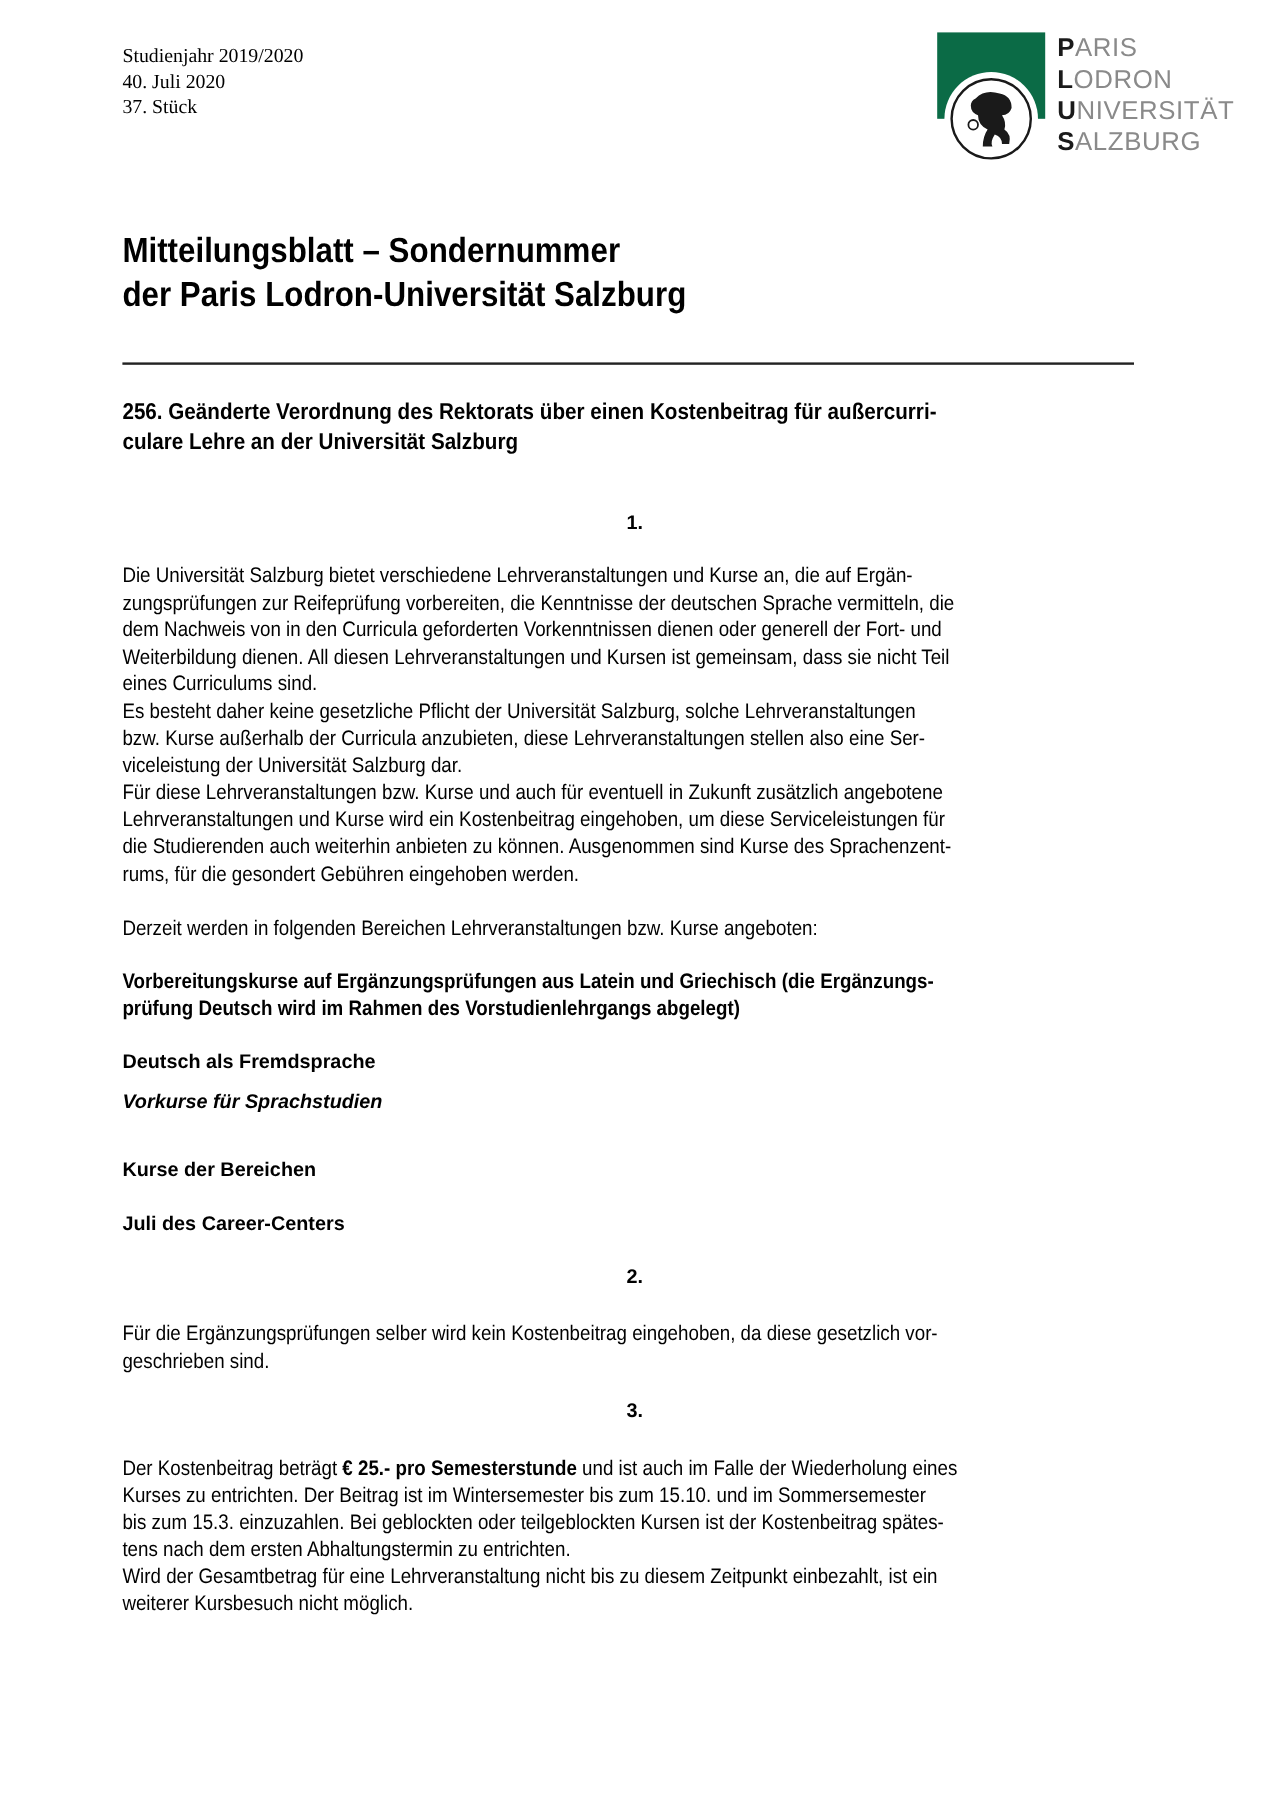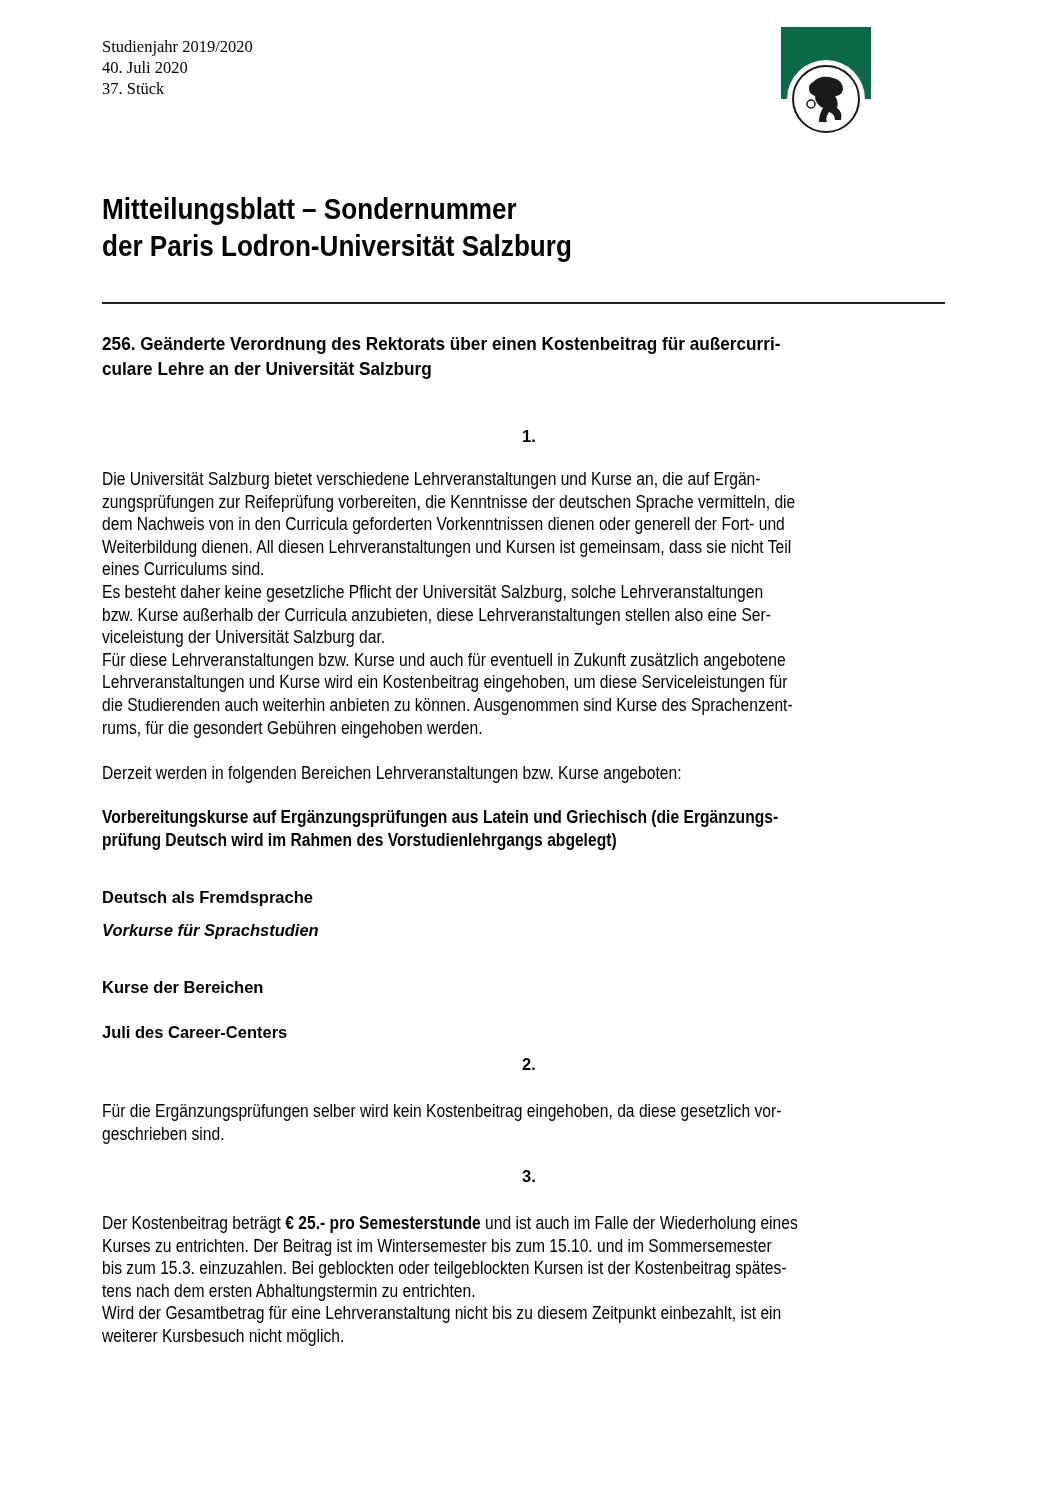--- a/index.html
+++ b/index.html
@@ -12,41 +12,47 @@
   .logo-arch { position: absolute; left: 6px; top: 33px; width: 78px; height: 78px; border-radius: 50%; background: #fff; }
   .logo-seal { position: absolute; left: 10px; top: 37px; width: 70px; height: 70px; }
   .logo-text { position: absolute; left: 100px; top: 0; font-size: 21.5px; line-height: 26px; color: #8a8a8a; letter-spacing: 0.5px; }
   .logo-text b { color: #1a1a1a; }
   .title { left: 102px; top: 191px; font-size: 29px; font-weight: bold; line-height: 37px; transform: scaleX(0.9); transform-origin: left top; }
   .rule { left: 102px; top: 302px; width: 843px; height: 0; border-top: 2px solid #222; }
   .subhead { left: 102px; top: 331px; width: 950px; font-size: 19px; font-weight: bold; line-height: 25px; transform: scaleX(0.905); transform-origin: left top; }
   .section-num { left: 0; width: 1058px; text-align: center; font-size: 16.5px; font-weight: bold; }
   .para { left: 102px; width: 960px; font-size: 17.5px; line-height: 22.6px; transform: scaleX(0.893); transform-origin: left top; text-align: justify; }
   .para .line { display: block; white-space: nowrap; }
-  .bold-item { left: 102px; font-size: 16.5px; font-weight: bold; line-height: 22.6px; margin-top: 12px; }
+  .bold-item { left: 102px; font-size: 16.5px; font-weight: bold; line-height: 22.6px; }
   .bold-para { left: 102px; width: 960px; font-size: 17.5px; font-weight: bold; line-height: 22.6px; transform: scaleX(0.893); transform-origin: left top; }
   .bold-para .line { display: block; white-space: nowrap; }
 </style>
 </head>
 <body>
 
 <div class="abs meta">
   <div>Studienjahr 2019/2020</div>
   <div>40. Juli 2020</div>
   <div>37. Stück</div>
 </div>
 
 <div class="abs logo">
   <div class="logo-green"></div>
   <div class="logo-arch"></div>
   <svg class="logo-seal" viewBox="0 0 70 70">
     <circle cx="35" cy="35" r="33" fill="#fff" stroke="#1a1a1a" stroke-width="2"></circle>
     <path d="M22 18 Q30 10 42 14 Q52 16 52 26 Q50 32 44 32 Q48 38 46 44 Q52 48 50 56 L44 56 Q44 50 38 48 Q34 54 36 58 L28 58 Q28 50 32 44 Q24 40 24 32 Q18 30 18 24 Q18 20 22 18 Z" fill="#1a1a1a"></path>
     <circle cx="20" cy="40" r="4" fill="none" stroke="#1a1a1a" stroke-width="1.5"></circle>
   </svg>
+  <div class="logo-text">
+    <div><b>P</b><span>ARIS</span></div>
+    <div><b>L</b><span>ODRON</span></div>
+    <div><b>U</b><span>NIVERSITÄT</span></div>
+    <div><b>S</b><span>ALZBURG</span></div>
+  </div>
 </div>
 
 <div class="abs title">
   <div>Mitteilungsblatt – Sondernummer</div>
   <div>der Paris Lodron-Universität Salzburg</div>
 </div>
 
 <div class="abs rule"></div>
 
 <div class="abs subhead">

